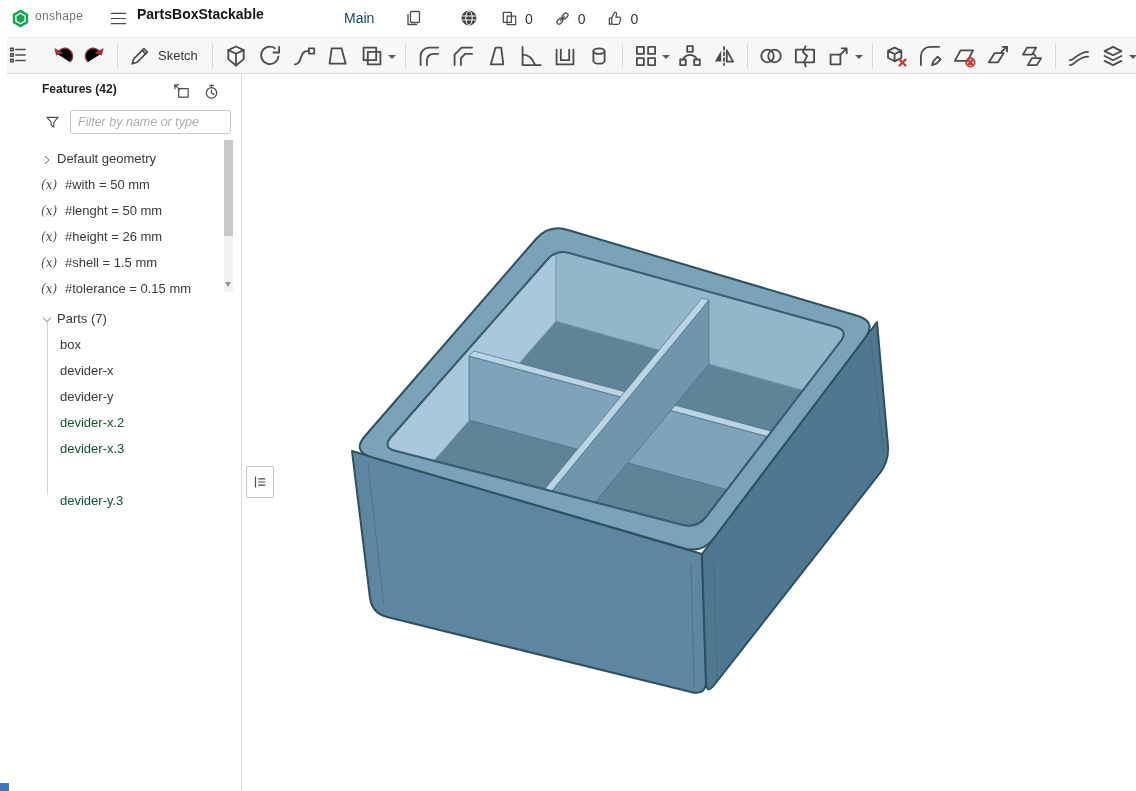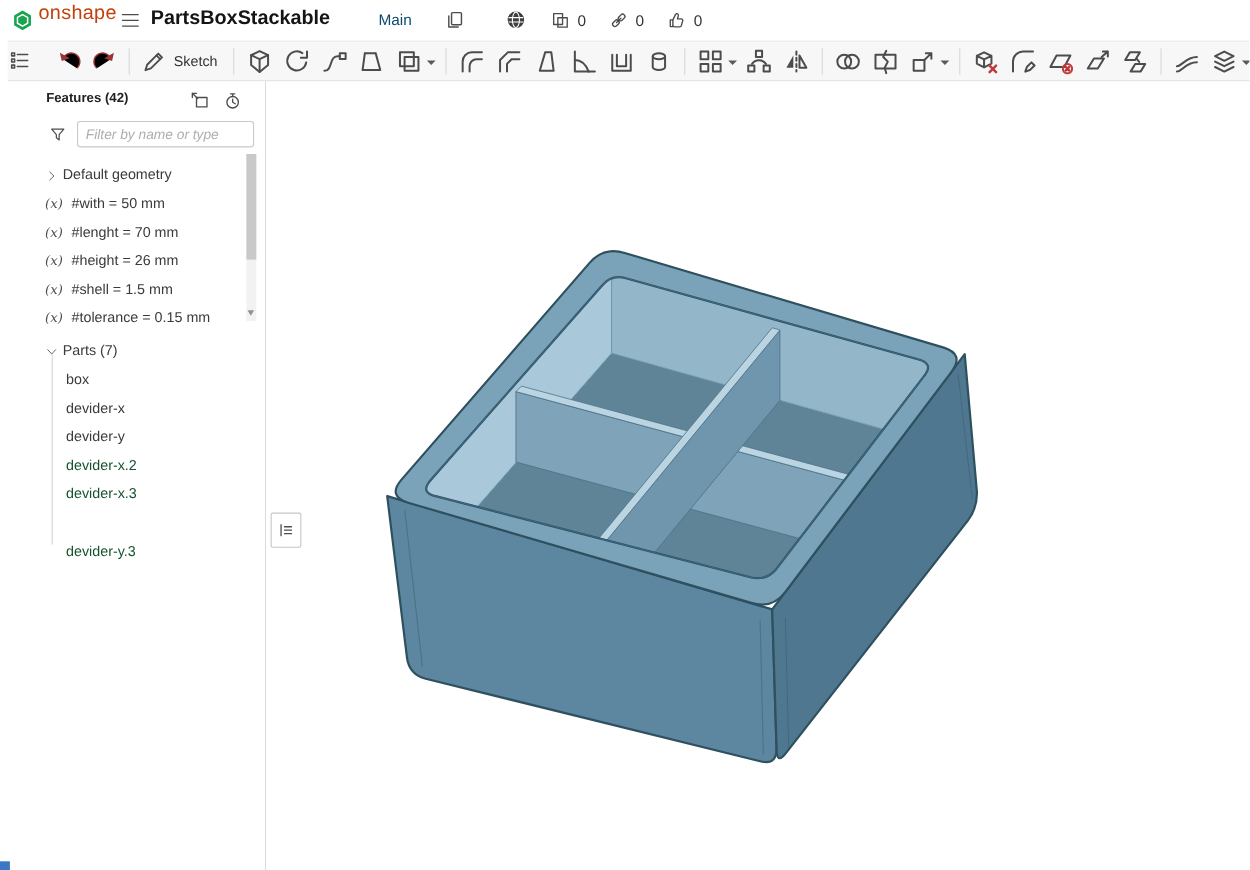--- a/index.html
+++ b/index.html
@@ -2,23 +2,23 @@
 <html><head>
 <meta charset="utf-8">
 <style>
   html,body{margin:0;padding:0;background:#fff}
   #app{position:relative;width:1136px;height:791px;background:#fff;overflow:hidden;
        font-family:"Liberation Sans",sans-serif;color:#333}
 
   
   .hdr{position:absolute;top:0;left:0;width:100%;height:37px;background:#fff}
   .logo{position:absolute;left:10px;top:8px;width:21px;height:21px}
-  .logo-text{position:absolute;left:35px;top:1px;font-size:18px;color:#c2410c;letter-spacing:.3px}
+  .logo-text{position:absolute;left:35px;top:9px;font-size:12px;color:#737373;letter-spacing:.3px}
   .burger{position:absolute;left:109px;top:9px;width:19px;height:19px}
-  .doc-title{position:absolute;left:137px;top:6px;font-size:18px;font-weight:bold;color:#141414}
+  .doc-title{position:absolute;left:137px;top:6px;font-size:14px;font-weight:bold;color:#141414}
   .ws-label{position:absolute;left:344px;top:10px;font-size:14px;color:#0c4a6e}
   .hicon{position:absolute;width:20px;height:20px}
   .stats{position:absolute;left:500px;top:0;height:37px;display:flex;align-items:center;gap:6px}
   .stat-num{font-size:14px;color:#333;margin-right:14px}
 
   
   .tb{position:absolute;top:37px;left:7px;width:100%;height:37px;background:#f7f7f8;
       border-top:1px solid #ececec;border-bottom:1px solid #dcdcdc;display:flex;align-items:center;
       box-sizing:border-box;padding-left:40px}
   svg.tbtn{flex:0 0 auto;margin:0 3px}
@@ -295,21 +295,21 @@
           <path d="M7 4 L13.5 10 L7 16" stroke-width="1.8"></path>
         </svg>
       <span class="flabel">Default geometry</span>
     </div>
     <div class="frow" style="top:92px">
       <span class="varicon">(x)</span>
       <span class="flabel">#with = 50 mm</span>
     </div>
     <div class="frow" style="top:118px">
       <span class="varicon">(x)</span>
-      <span class="flabel">#lenght = 70 mm</span>
+      <span class="flabel">#lenght = 50 mm</span>
     </div>
     <div class="frow" style="top:144px">
       <span class="varicon">(x)</span>
       <span class="flabel">#height = 26 mm</span>
     </div>
     <div class="frow" style="top:170px">
       <span class="varicon">(x)</span>
       <span class="flabel">#shell = 1.5 mm</span>
     </div>
     <div class="frow" style="top:196px">

